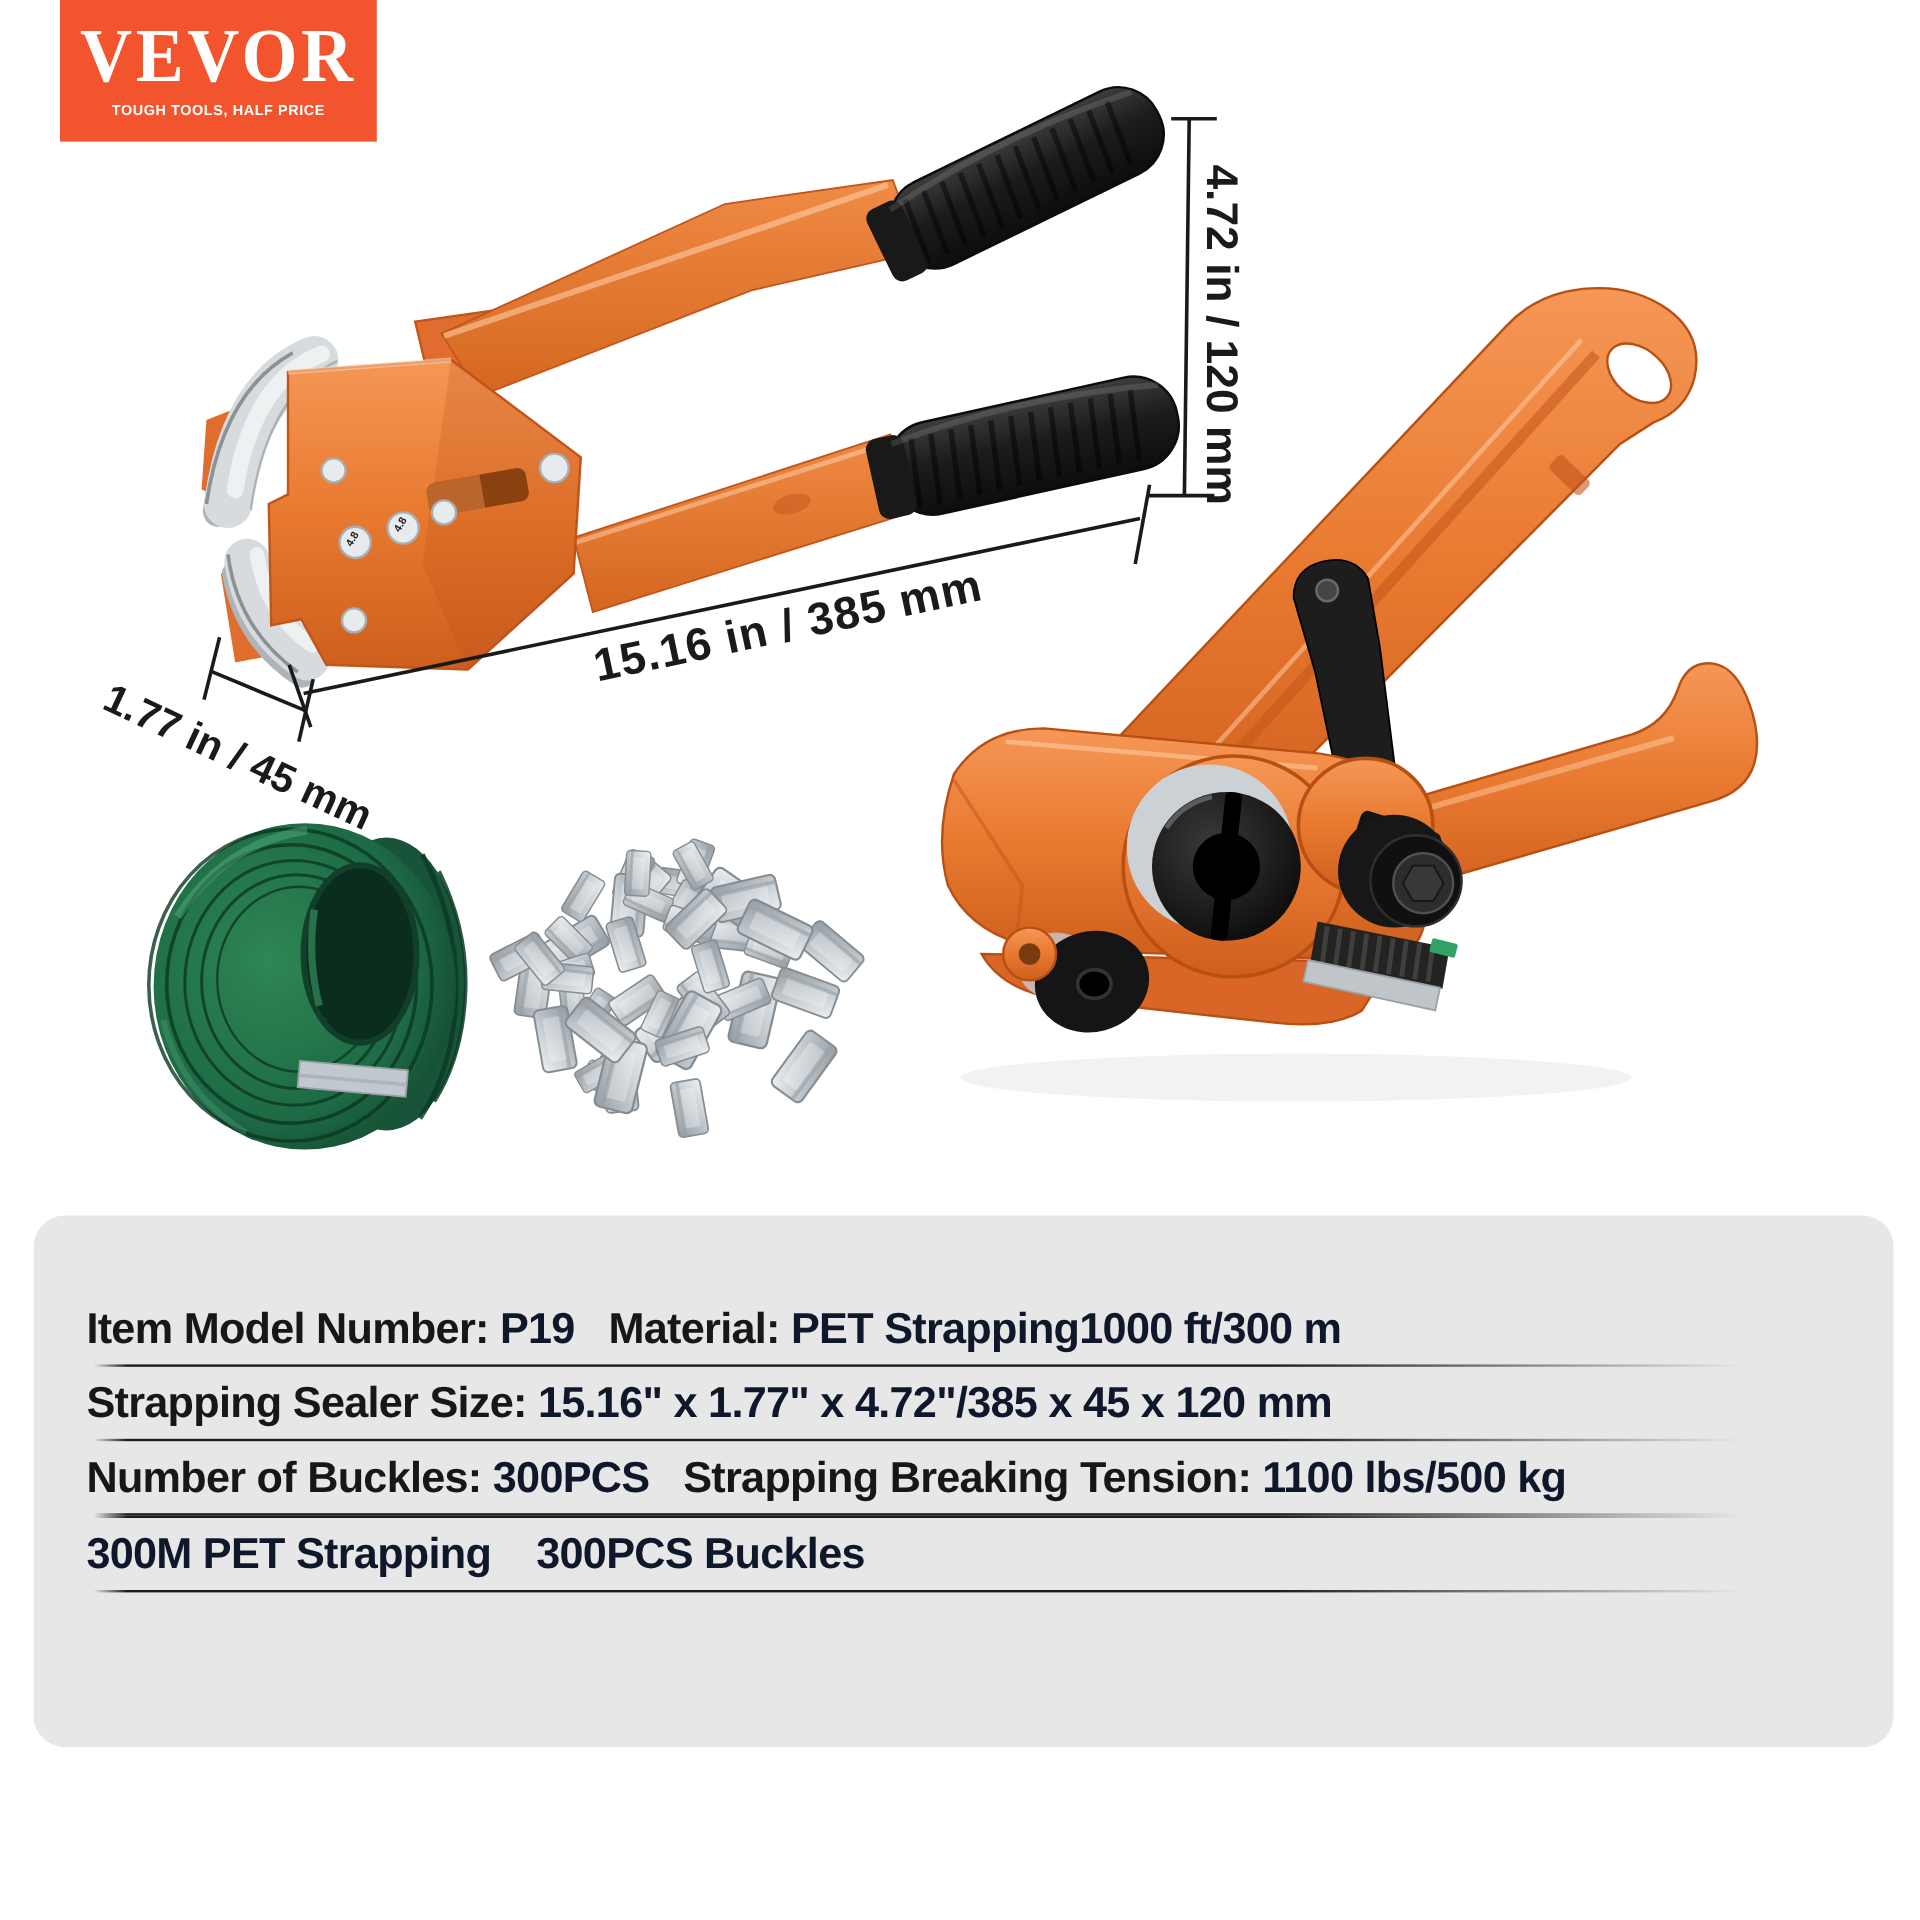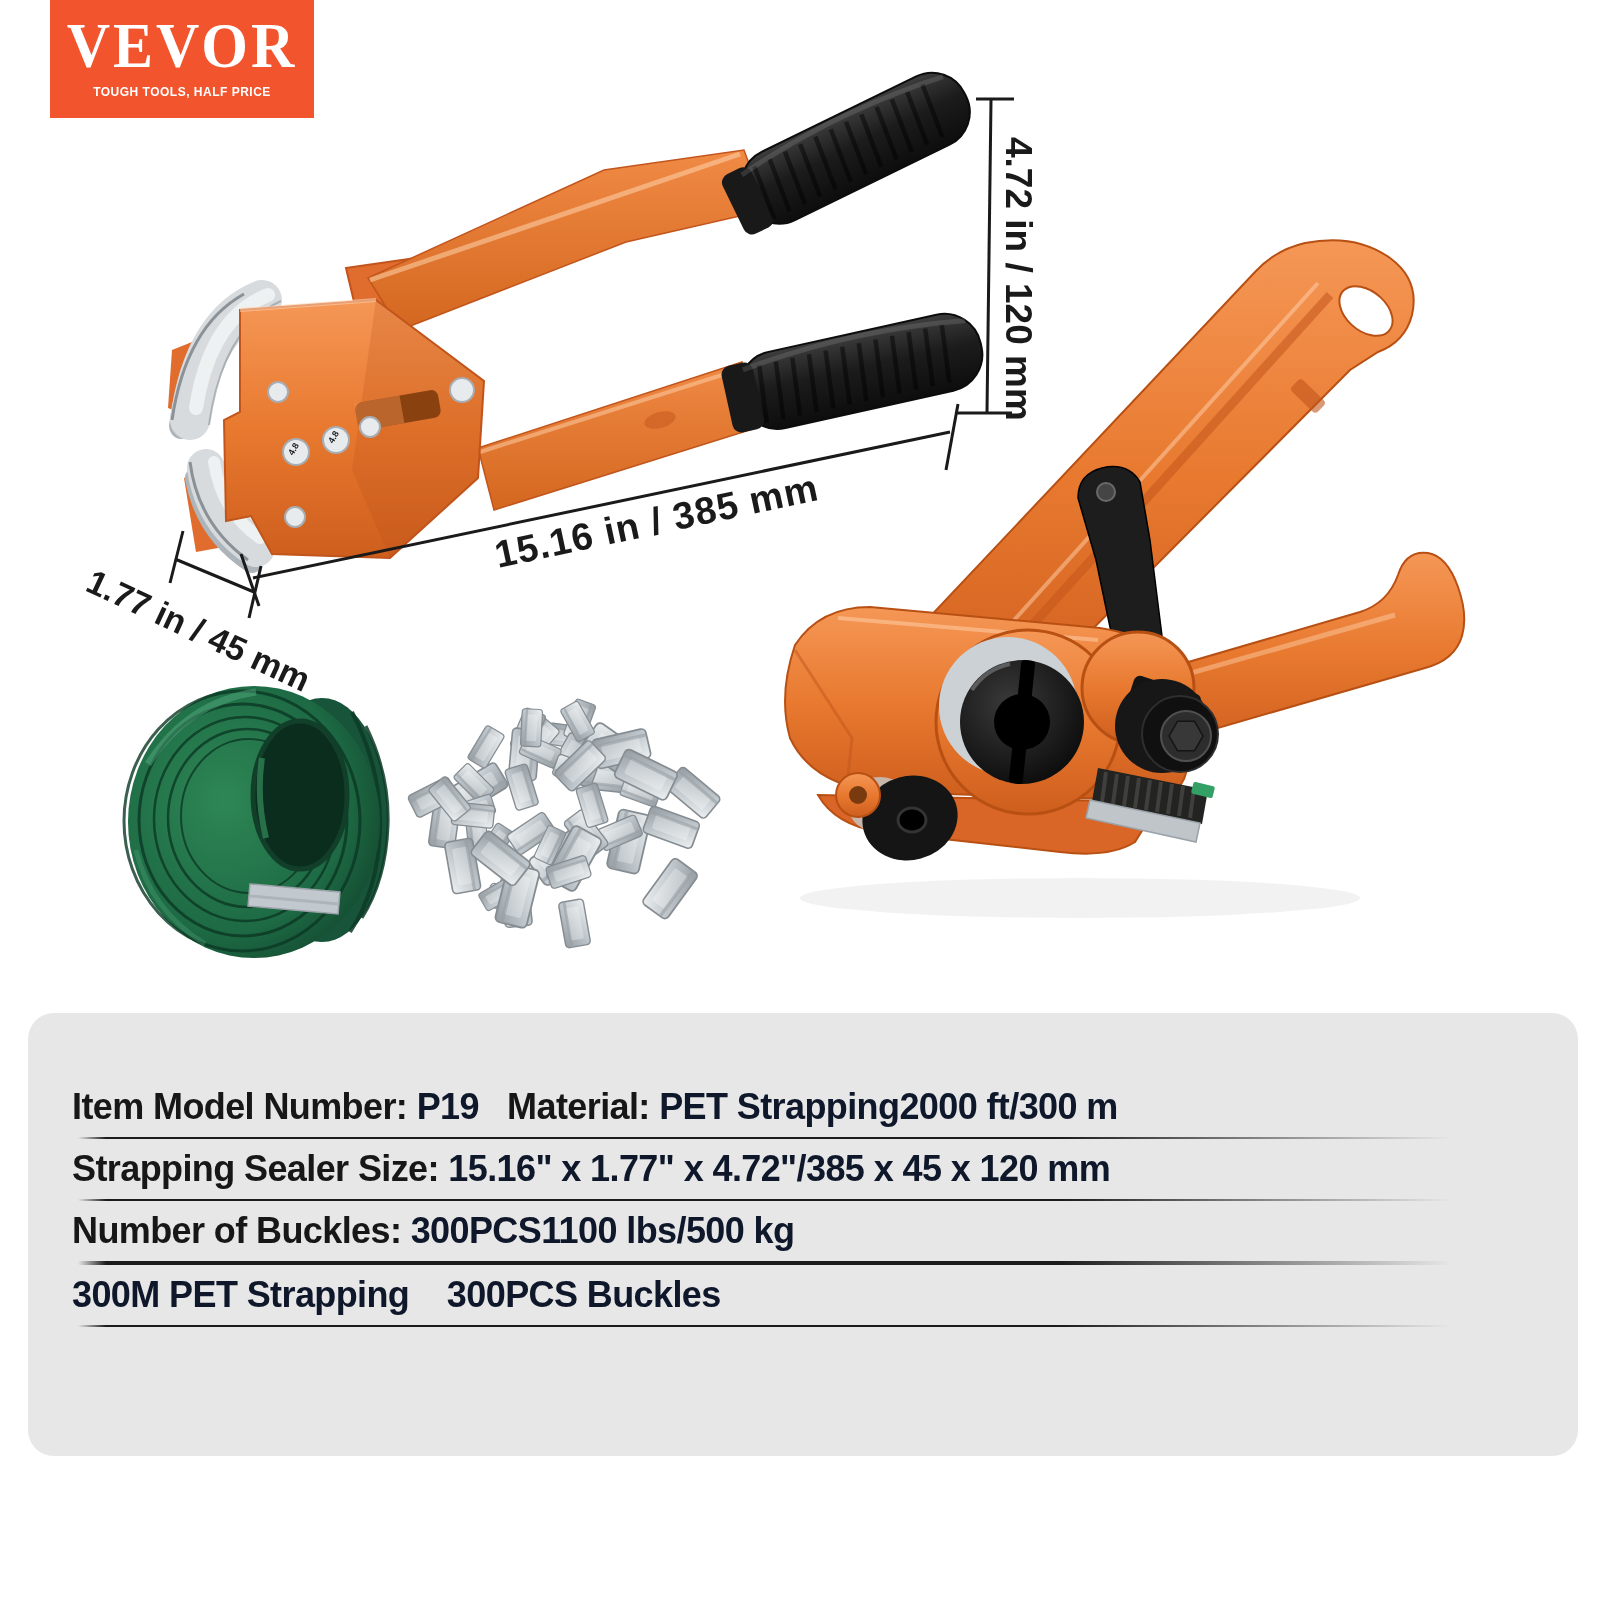--- a/index.html
+++ b/index.html
@@ -288,29 +288,29 @@
     <line x1="183" y1="531" x2="170" y2="583"></line>
     <line x1="261" y1="566" x2="249" y2="618"></line>
   </g>
   <text class="dim-label" font-size="37" transform="translate(1006,137) rotate(90)">4.72 in / 120 mm</text>
   <text class="dim-label" font-size="38" letter-spacing="1" transform="translate(498,568) rotate(-12)">15.16 in / 385 mm</text>
   <text class="dim-label" font-size="34" transform="translate(84,590) rotate(25)">1.77 in / 45 mm</text>
 </svg>
 
 <div class="specs">
   <div class="spec-row">
-    <span class="k">Item Model Number: </span><span class="v">P19</span><span class="k">   Material: </span><span class="v">PET Strapping</span><span class="v">2000 ft/300 m</span>
+    <span class="k">Item Model Number: </span><span class="v">P19</span><span class="k">   Material: </span><span class="v">PET Strapping</span><span class="v">1000 ft/300 m</span>
   </div>
   <div class="spec-div"></div>
   <div class="spec-row">
     <span class="k">Strapping Sealer Size: </span><span class="v">15.16" x 1.77" x 4.72"/385 x 45 x 120 mm</span>
   </div>
   <div class="spec-div"></div>
   <div class="spec-row">
-    <span class="k">Number of Buckles: </span><span class="v">300PCS</span><span class="v">1100 lbs/500 kg</span>
+    <span class="k">Number of Buckles: </span><span class="v">300PCS</span><span class="k">   Strapping Breaking Tension: </span><span class="v">1100 lbs/500 kg</span>
   </div>
   <div class="spec-div"></div>
   <div class="spec-div"></div>
   <div class="spec-row">
     <span class="v">300M PET Strapping    300PCS Buckles</span>
   </div>
   <div class="spec-div"></div>
 </div>
 
 </body></html>

